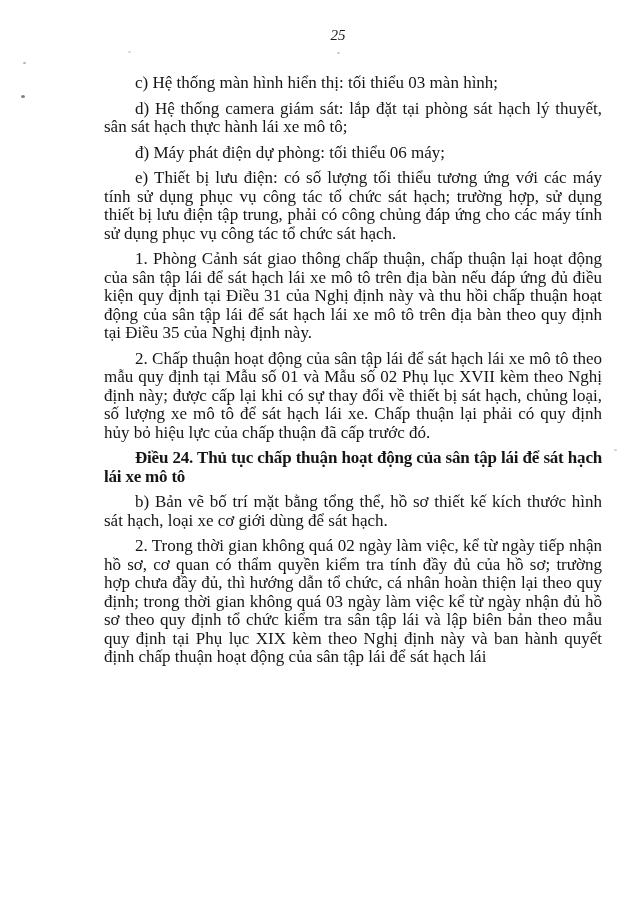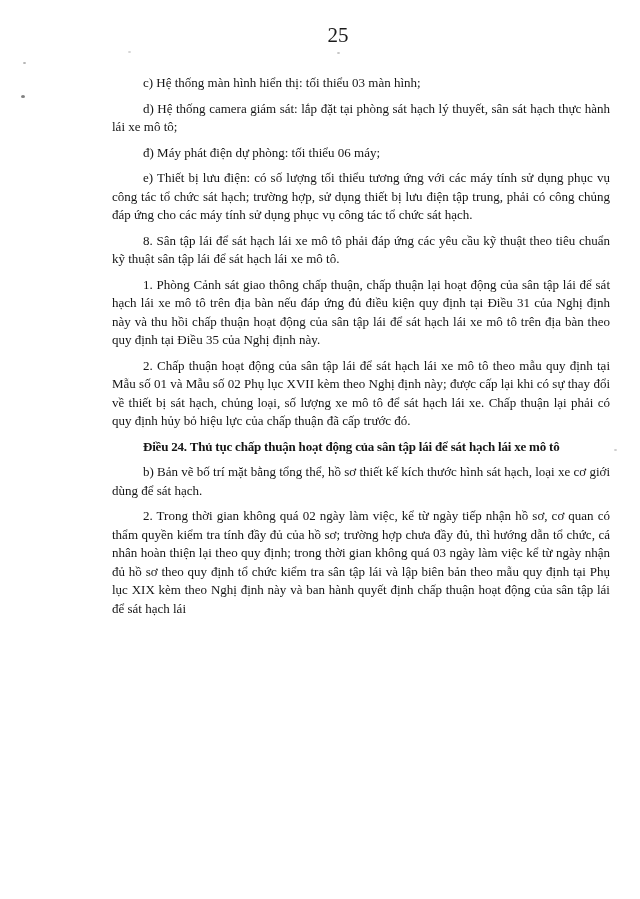--- a/index.html
+++ b/index.html
@@ -16,30 +16,31 @@
     overflow: hidden;
     font-family: "Liberation Serif", "DejaVu Serif", serif;
     color: #151515;
   }
   .page-number {
     position: absolute;
     top: 26px;
     left: 310px;
     width: 56px;
     text-align: center;
-    font-size: 21px;
+    font-size: 15px;
     line-height: 18px;
     color: #1a1a1a;
+    font-style: italic;
   }
   .content {
     position: absolute;
     top: 74px;
-    left: 112px;
+    left: 104px;
     width: 498px;
-    font-size: 13px;
+    font-size: 17px;
     line-height: 18.5px;
     text-align: justify;
     text-justify: inter-word;
   }
   .content p {
     margin: 0 0 7px 0;
     text-indent: 31px;
   }
   .content p.heading {
     font-weight: bold;
@@ -68,21 +69,20 @@
   <span class="speck s2"></span>
   <span class="speck s3"></span>
   <span class="speck s4"></span>
   <span class="speck s5"></span>
 
   <div class="content">
     <p>c) Hệ thống màn hình hiển thị: tối thiểu 03 màn hình;</p>
     <p>d) Hệ thống camera giám sát: lắp đặt tại phòng sát hạch lý thuyết, sân sát hạch thực hành lái xe mô tô;</p>
     <p>đ) Máy phát điện dự phòng: tối thiểu 06 máy;</p>
     <p>e) Thiết bị lưu điện: có số lượng tối thiểu tương ứng với các máy tính sử dụng phục vụ công tác tổ chức sát hạch; trường hợp, sử dụng thiết bị lưu điện tập trung, phải có công chủng đáp ứng cho các máy tính sử dụng phục vụ công tác tổ chức sát hạch.</p>
-    <p>8. Sân tập lái để sát hạch lái xe mô tô phải đáp ứng các yêu cầu kỹ thuật theo tiêu chuẩn kỹ thuật sân tập lái để sát hạch lái xe mô tô.</p>
     <p>1. Phòng Cảnh sát giao thông chấp thuận, chấp thuận lại hoạt động của sân tập lái để sát hạch lái xe mô tô trên địa bàn nếu đáp ứng đủ điều kiện quy định tại Điều 31 của Nghị định này và thu hồi chấp thuận hoạt động của sân tập lái để sát hạch lái xe mô tô trên địa bàn theo quy định tại Điều 35 của Nghị định này.</p>
     <p>2. Chấp thuận hoạt động của sân tập lái để sát hạch lái xe mô tô theo mẫu quy định tại Mẫu số 01 và Mẫu số 02 Phụ lục XVII kèm theo Nghị định này; được cấp lại khi có sự thay đổi về thiết bị sát hạch, chủng loại, số lượng xe mô tô để sát hạch lái xe. Chấp thuận lại phải có quy định hủy bỏ hiệu lực của chấp thuận đã cấp trước đó.</p>
     <p class="heading">Điều 24. Thủ tục chấp thuận hoạt động của sân tập lái để sát hạch lái xe mô tô</p>
     <p>b) Bản vẽ bố trí mặt bằng tổng thể, hồ sơ thiết kế kích thước hình sát hạch, loại xe cơ giới dùng để sát hạch.</p>
     <p>2. Trong thời gian không quá 02 ngày làm việc, kể từ ngày tiếp nhận hồ sơ, cơ quan có thẩm quyền kiểm tra tính đầy đủ của hồ sơ; trường hợp chưa đầy đủ, thì hướng dẫn tổ chức, cá nhân hoàn thiện lại theo quy định; trong thời gian không quá 03 ngày làm việc kể từ ngày nhận đủ hồ sơ theo quy định tổ chức kiểm tra sân tập lái và lập biên bản theo mẫu quy định tại Phụ lục XIX kèm theo Nghị định này và ban hành quyết định chấp thuận hoạt động của sân tập lái để sát hạch lái</p>
   </div>
 
 </div>
 
 </body></html>

